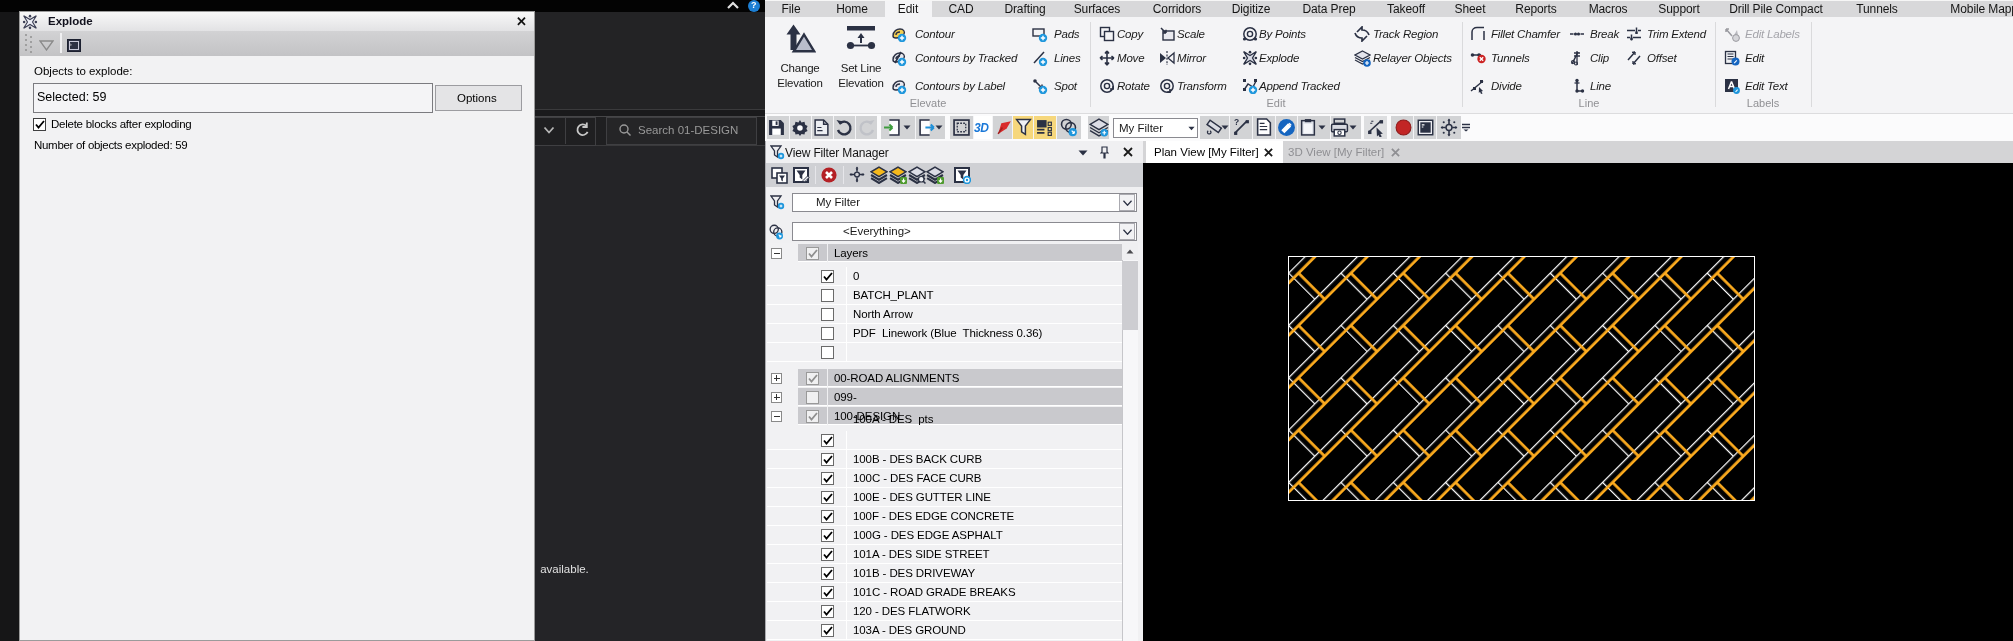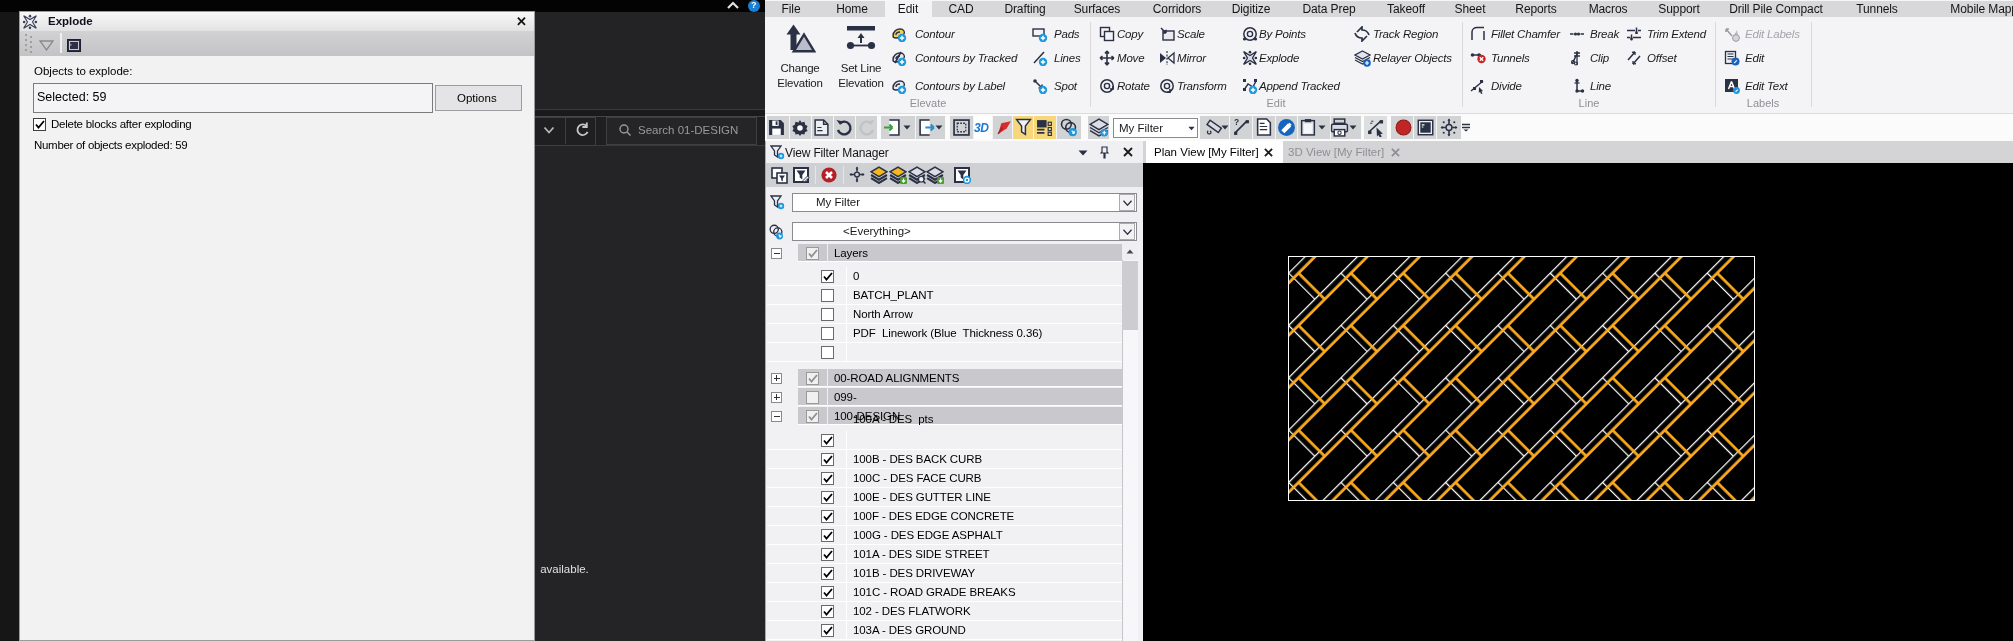--- a/index.html
+++ b/index.html
@@ -737,21 +737,21 @@
     <div class="cb cbw" style="left:821px;top:586px;"></div>
     <svg class="abs" style="left:822.5px;top:588px;" width="10" height="9" viewBox="0 0 10 9">
       <path d="M1 4.5 L3.5 7.5 L9 1" stroke="#000" stroke-width="1.8" fill="none"></path>
     </svg>
     <div class="tt" style="left:853px;top:587px;">101C - ROAD GRADE BREAKS</div>
   <div class="crow" style="top:602px;"></div>
     <div class="cb cbw" style="left:821px;top:605px;"></div>
     <svg class="abs" style="left:822.5px;top:607px;" width="10" height="9" viewBox="0 0 10 9">
       <path d="M1 4.5 L3.5 7.5 L9 1" stroke="#000" stroke-width="1.8" fill="none"></path>
     </svg>
-    <div class="tt" style="left:853px;top:606px;">102 - DES FLATWORK</div>
+    <div class="tt" style="left:853px;top:606px;">120 - DES FLATWORK</div>
   <div class="crow" style="top:621px;"></div>
     <div class="cb cbw" style="left:821px;top:624px;"></div>
     <svg class="abs" style="left:822.5px;top:626px;" width="10" height="9" viewBox="0 0 10 9">
       <path d="M1 4.5 L3.5 7.5 L9 1" stroke="#000" stroke-width="1.8" fill="none"></path>
     </svg>
     <div class="tt" style="left:853px;top:625px;">103A - DES GROUND</div>
   <div class="abs" style="left:827px;top:244px;width:1px;height:18px;background:#f0f0f2;"></div>
   <div class="abs" style="left:827px;top:369px;width:1px;height:18px;background:#f0f0f2;"></div>
   <div class="abs" style="left:827px;top:388px;width:1px;height:18px;background:#f0f0f2;"></div>
   <div class="abs" style="left:827px;top:407px;width:1px;height:18px;background:#f0f0f2;"></div>

